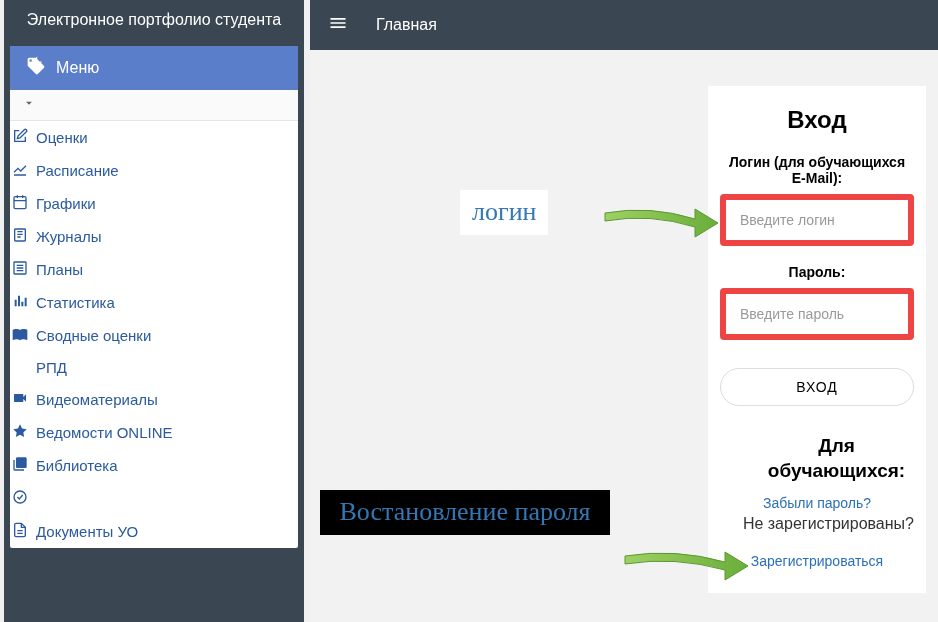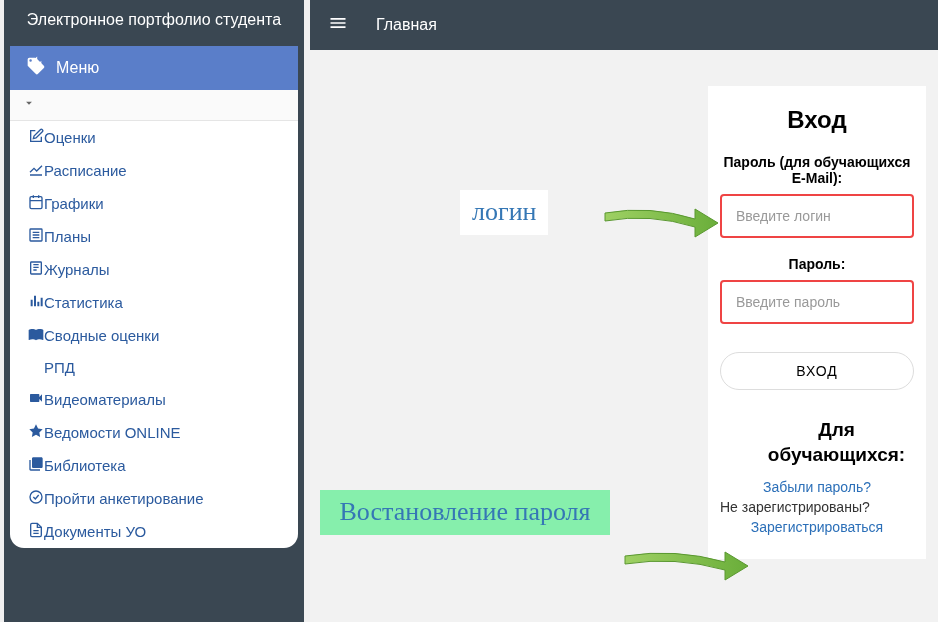--- a/index.html
+++ b/index.html
@@ -21,21 +21,21 @@
     }
     .sidebar-title {
       color: #fff;
       font-size: 16px;
       padding: 11px 10px;
       text-align: center;
     }
     .menu-panel {
       background: #fff;
       margin: 6px;
-      border-radius: 14px;
+      border-radius: 2px;
     }
     .menu-header {
       background: #5a7ec9;
       color: #fff;
       padding: 10px 16px;
       display: flex;
       align-items: center;
       gap: 10px;
       font-size: 16px;
     }
@@ -43,21 +43,22 @@
     .menu-collapse {
       padding: 6px 12px;
       border-bottom: 1px solid #e5e5e5;
       background: #fafafa;
     }
     .menu-collapse svg { width: 14px; height: 14px; }
     .menu-list { list-style: none; }
     .menu-item {
       display: flex;
       align-items: center;
-      padding: 7px 18px;
+      gap: 8px;
+      padding: 7px 2px;
       color: #2b5a9e;
       font-size: 15px;
       cursor: pointer;
     }
     .menu-item svg { width: 16px; height: 16px; flex-shrink: 0; }
     .main {
       position: absolute;
       left: 310px;
       top: 0;
       right: 0;
@@ -95,21 +96,21 @@
     .form-label {
       display: block;
       text-align: center;
       font-weight: 700;
       font-size: 14px;
       margin-bottom: 8px;
     }
     .form-input {
       width: 100%;
       padding: 12px 14px;
-      border: 2px solid #ef4444;
+      border: 6px solid #ef4444;
       border-radius: 4px;
       font-size: 14px;
       margin-bottom: 18px;
       color: #888;
     }
     .form-input::placeholder { color: #999; }
     .login-btn {
       width: 100%;
       padding: 10px;
       background: #fff;
@@ -132,35 +133,35 @@
     .link-text {
       display: block;
       text-align: center;
       color: #2b6fb8;
       font-size: 14px;
       margin-bottom: 4px;
       cursor: pointer;
     }
     .plain-text {
       display: block;
-      text-align: left;
+      text-align: right;
       color: #333;
-      font-size: 14px;
-      margin-bottom: 4px;
+      font-size: 16px;
+      margin-bottom: 20px;
     }
     .annotation {
       position: absolute;
       font-family: "Comic Sans MS", "Segoe Script", cursive;
       color: #3577b5;
       font-size: 26px;
       line-height: 1.25;
       text-align: center;
     }
     .annotation-login { left: 150px; top: 140px; background:#fff; padding:6px 12px; }
-    .annotation-password { left: 10px; top: 440px; background:#86efac; padding:6px 12px; width: 290px; }
+    .annotation-password { left: 10px; top: 440px; background:#000000; padding:6px 12px; width: 290px; }
     .arrow {
       position: absolute;
     }
     .arrow svg { display: block; }
     .arrow1 { left: 290px; top: 145px; }
     .arrow2 { left: 310px; top: 488px; }
   </style>
 </head>
 <body>
 
@@ -198,33 +199,33 @@
       </li>
       <li class="menu-item">
         <span><svg viewBox="0 0 24 24" fill="none" stroke="#2b5a9e" stroke-width="2">
               <rect x="3" y="4" width="18" height="18" rx="2"></rect>
               <path d="M16 2v4M8 2v4M3 10h18"></path>
             </svg></span>
         <span>Графики</span>
       </li>
       <li class="menu-item">
         <span><svg viewBox="0 0 24 24" fill="none" stroke="#2b5a9e" stroke-width="2">
+              <rect x="4" y="3" width="16" height="18" rx="1"></rect>
+              <path d="M8 7h8M8 11h8M8 15h5"></path>
+            </svg></span>
+        <span>Журналы</span>
+      </li>
+      <li class="menu-item">
+        <span><svg viewBox="0 0 24 24" fill="none" stroke="#2b5a9e" stroke-width="2">
               <rect x="3" y="3" width="18" height="18" rx="1"></rect>
               <path d="M7 8h10M7 12h10M7 16h10"></path>
             </svg></span>
         <span>Планы</span>
       </li>
       <li class="menu-item">
-        <span><svg viewBox="0 0 24 24" fill="none" stroke="#2b5a9e" stroke-width="2">
-              <rect x="4" y="3" width="16" height="18" rx="1"></rect>
-              <path d="M8 7h8M8 11h8M8 15h5"></path>
-            </svg></span>
-        <span>Журналы</span>
-      </li>
-      <li class="menu-item">
         <span><svg viewBox="0 0 24 24" fill="#2b5a9e">
               <path d="M4 20V10h3v10H4zm5 0V4h3v16H9zm5 0V13h3v7h-3zm5 0V7h3v13h-3z"></path>
             </svg></span>
         <span>Статистика</span>
       </li>
       <li class="menu-item">
         <span><svg viewBox="0 0 24 24" fill="#2b5a9e">
               <path d="M21 5c-1.1-.35-2.3-.5-3.5-.5-1.95 0-4.05.4-5.5 1.5-1.45-1.1-3.55-1.5-5.5-1.5S2.45 4.9 1 6v14.65c0 .25.25.5.5.5.1 0 .15-.05.25-.05C3.1 20.45 5.05 20 6.5 20c1.95 0 4.05.4 5.5 1.5 1.35-.85 3.8-1.5 5.5-1.5 1.65 0 3.35.3 4.75 1.05.1.05.15.05.25.05.25 0 .5-.25.5-.5V6c-.6-.45-1.25-.75-2-1z"></path>
             </svg></span>
         <span>Сводные оценки</span>
@@ -249,21 +250,20 @@
         <span><svg viewBox="0 0 24 24" fill="#2b5a9e">
               <path d="M4 6H2v14c0 1.1.9 2 2 2h14v-2H4V6zm16-4H8c-1.1 0-2 .9-2 2v12c0 1.1.9 2 2 2h12c1.1 0 2-.9 2-2V4c0-1.1-.9-2-2-2z"></path>
             </svg></span>
         <span>Библиотека</span>
       </li>
       <li class="menu-item">
         <span><svg viewBox="0 0 24 24" fill="none" stroke="#2b5a9e" stroke-width="2">
               <circle cx="12" cy="12" r="9"></circle>
               <path d="M8 12l3 3 5-6"></path>
             </svg></span>
-        <span>Пройти анкетирование</span>
       </li>
       <li class="menu-item">
         <span><svg viewBox="0 0 24 24" fill="none" stroke="#2b5a9e" stroke-width="2">
               <path d="M14 2H6a2 2 0 00-2 2v16a2 2 0 002 2h12a2 2 0 002-2V8l-6-6z"></path>
               <path d="M14 2v6h6M8 13h8M8 17h8"></path>
             </svg></span>
         <span>Документы УО</span>
       </li>
     </ul>
   </div>
@@ -275,21 +275,21 @@
       <svg viewBox="0 0 24 24" fill="#fff">
           <path d="M3 6h18v2H3zm0 5h18v2H3zm0 5h18v2H3z"></path>
         </svg>
     </span>
     <span class="topbar-title">Главная</span>
   </div>
   <div class="content">
 
     <div class="login-panel">
       <div class="login-heading">Вход</div>
-      <label class="form-label">Пароль (для обучающихся E-Mail):</label>
+      <label class="form-label">Логин (для обучающихся E-Mail):</label>
       <input class="form-input" type="text" placeholder="Введите логин" style="">
       <label class="form-label">Пароль:</label>
       <input class="form-input" type="password" placeholder="Введите пароль" style="">
       <button class="login-btn">ВХОД</button>
       <div class="students-heading">Для обучающихся:</div>
       <a class="link-text">Забыли пароль?</a>
       <span class="plain-text">Не зарегистрированы?</span>
       <a class="link-text">Зарегистрироваться</a>
     </div>
 

